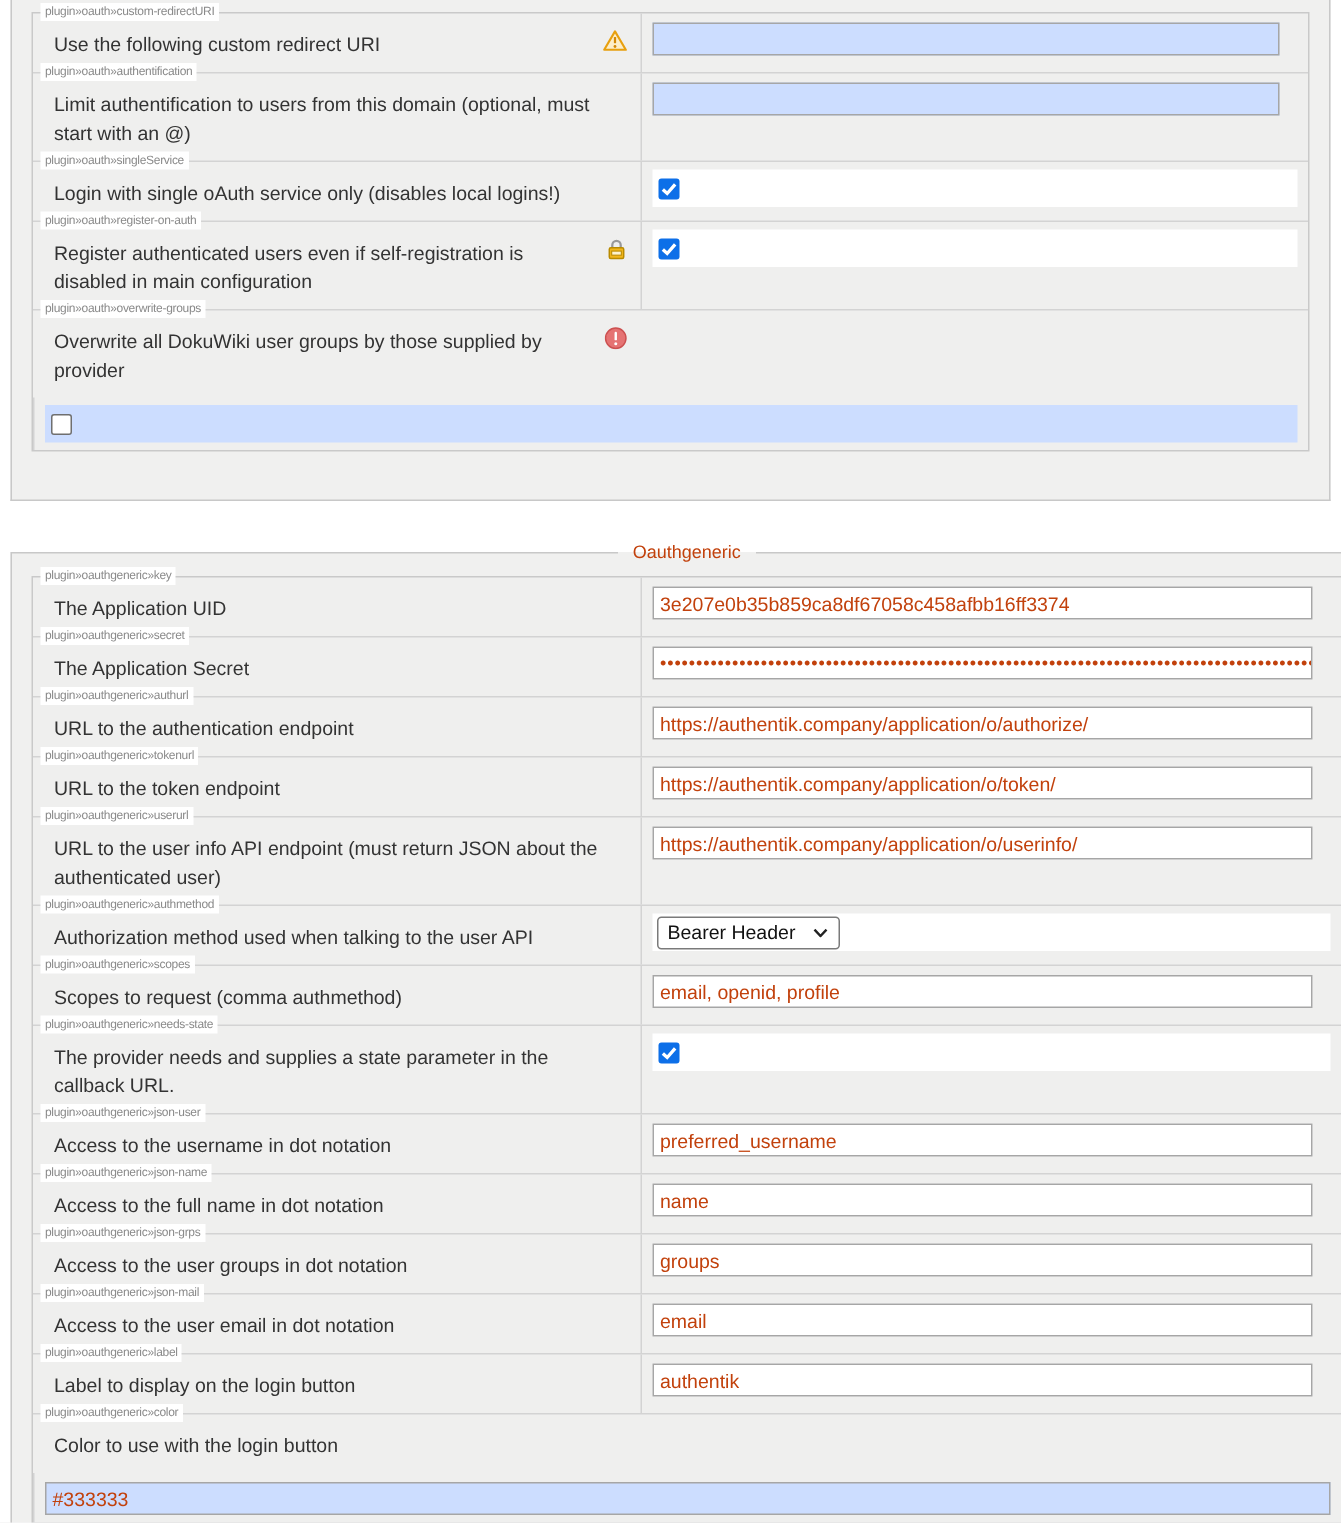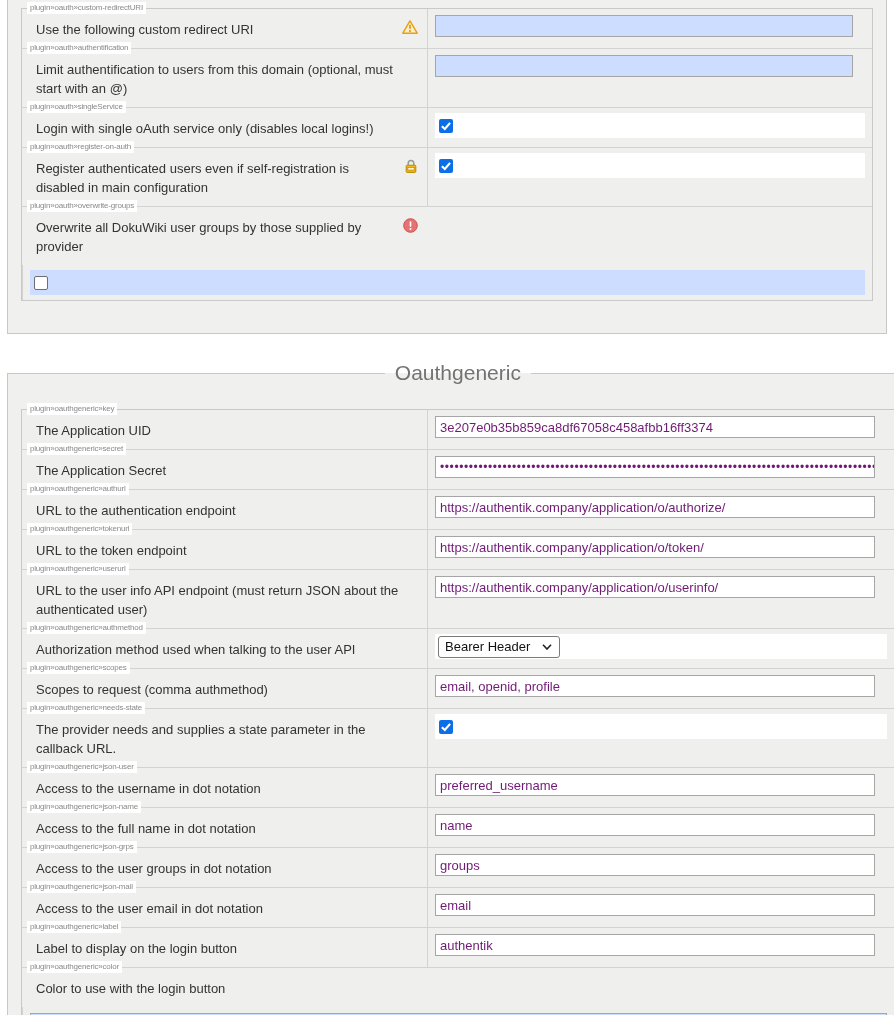--- a/index.html
+++ b/index.html
@@ -11,22 +11,22 @@
     overflow: hidden;
   }
   .fieldset {
     margin: 0 7px;
     background: #f0f0ef;
     border: 1px solid #c8c8c8;
   }
   .fieldset.cut-top { border-top: none; padding: 8px 13px 32px 13px; }
   .fieldset.with-legend { margin-top: 27px; padding: 8px 13px 35px 13px; }
   legend {
-    font-size: 21px; color: #737373;
-    padding: 0 10px; margin: 16px auto; text-align: center;
+    font-size: 12px; color: #c2410c;
+    padding: 0 10px; margin: 1px auto; text-align: center;
   }
   .ctable {
     border: 1px solid #c9c9c9;
     background: #efefee;
   }
   .crow { display: flex; border-bottom: 1px solid #d3d3d3; position: relative; }
   .crow:last-child { border-bottom: none; flex-direction: column; }
   .label-cell {
     width: 405px; flex: none; position: relative;
     padding: 11px 16px 9px 14px;
@@ -43,21 +43,21 @@
   .value-cell { flex: 1; border-left: 1px solid #d3d3d3; padding: 5px 7px; }
   .strip {
     height: 25px; display: flex; align-items: center;
     padding-left: 3px; width: 100%;
   }
   .strip.white { background: #ffffff; }
   .strip.blue  { background: #ccddff; }
   .tinput {
     height: 22px; margin-top: 1px;
     border: 1px solid #a6a6a6; background: #fff;
-    font-size: 13px; line-height: 18px; color: #701a75;
+    font-size: 13px; line-height: 18px; color: #c2410c;
     padding: 2px 4px; width: calc(100% - 12px);
     white-space: nowrap; overflow: hidden;
   }
   .tinput.blue { background: #ccddff; }
   .tinput.full { width: 100%; }
   .tinput.dots { letter-spacing: 0.6px; font-size: 12px; line-height: 17px; }
   .cb {
     width: 14px; height: 14px; border-radius: 2px;
     margin-left: 1px; flex: none; line-height: 0;
   }

